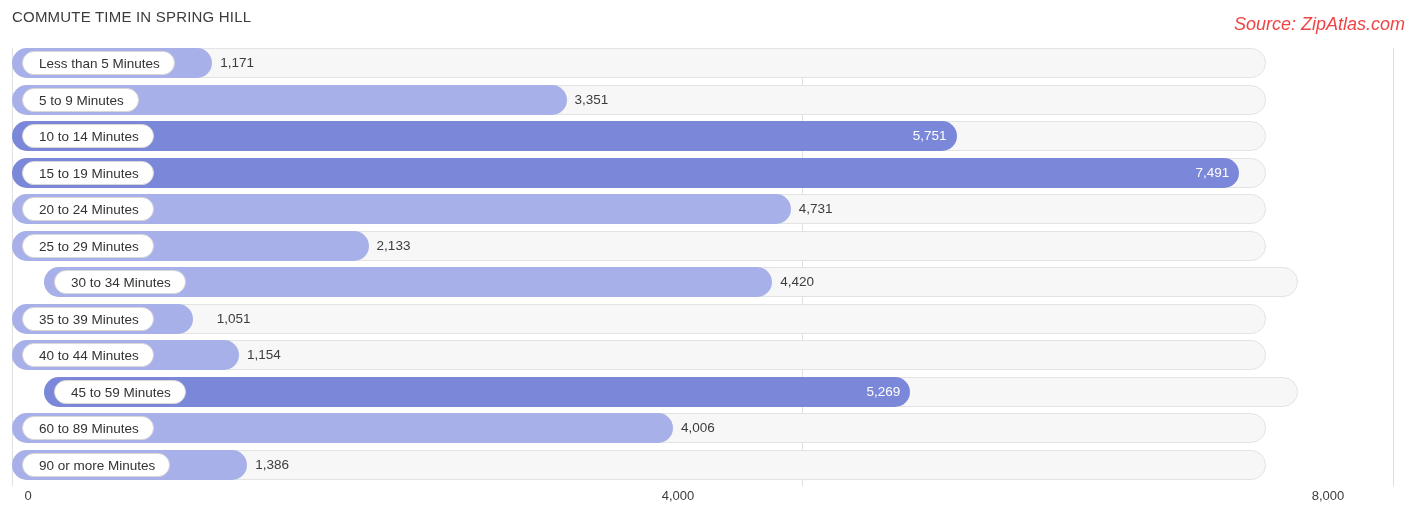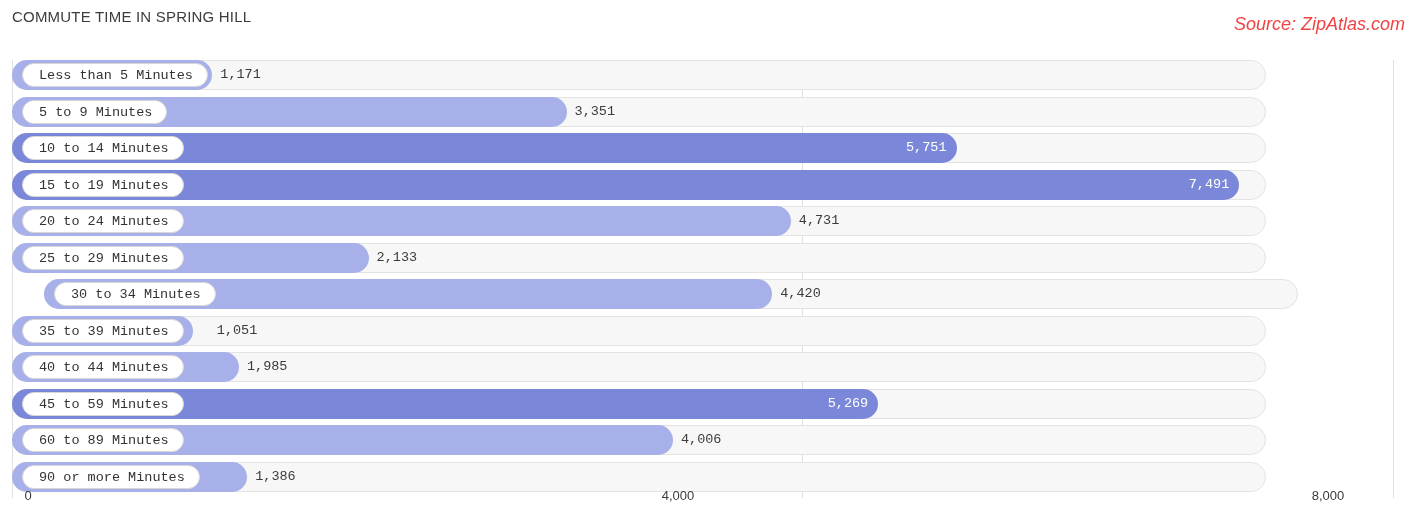--- a/index.html
+++ b/index.html
@@ -33,24 +33,23 @@
     right: 1px;
     top: 14px;
     font-size: 18px;
     font-style: italic;
     color: #ef4444;
     white-space: nowrap;
   }
   .plot {
     position: absolute;
     left: 12px;
-    top: 60px;
+    top: 48px;
     width: 1254px;
     height: 438px;
-    font-family: Liberation Mono, monospace;
   }
   .gridline {
     position: absolute;
     top: 0;
     bottom: 0;
     width: 1px;
     background: #e0e0e0;
   }
   .rows {
     position: absolute;
@@ -188,23 +187,23 @@
         <div class="row" style="top: 255.5px;">
           <div class="row-track"></div>
           <div class="row-bar" style="width: 180.787px; background: rgb(167, 176, 232);"></div>
           <div class="row-label">35 to 39 Minutes</div>
           <div class="row-value outside" style="left: 188.787px; margin-left: 16px;">1,051</div>
         </div>
         <div class="row" style="top: 292px;">
           <div class="row-track"></div>
           <div class="row-bar" style="width: 226.938px; background: rgb(167, 176, 232);"></div>
           <div class="row-label">40 to 44 Minutes</div>
-          <div class="row-value outside" style="left: 234.938px;">1,985</div>
-        </div>
-        <div class="row" style="top: 328.5px;">
+          <div class="row-value outside" style="left: 234.938px;">1,154</div>
+        </div>
+        <div class="row" style="top: 328.5px; margin-left: 32px;">
           <div class="row-track"></div>
           <div class="row-bar" style="width: 866.212px; background: rgb(123, 135, 216);"></div>
           <div class="row-label">45 to 59 Minutes</div>
           <div class="row-value inside" style="left: 806.212px; width: 50px; text-align: right;">5,269</div>
         </div>
         <div class="row" style="top: 365px; text-align: right;">
           <div class="row-track"></div>
           <div class="row-bar" style="width: 660.975px; background: rgb(167, 176, 232);"></div>
           <div class="row-label">60 to 89 Minutes</div>
           <div class="row-value outside" style="left: 668.975px;">4,006</div>

